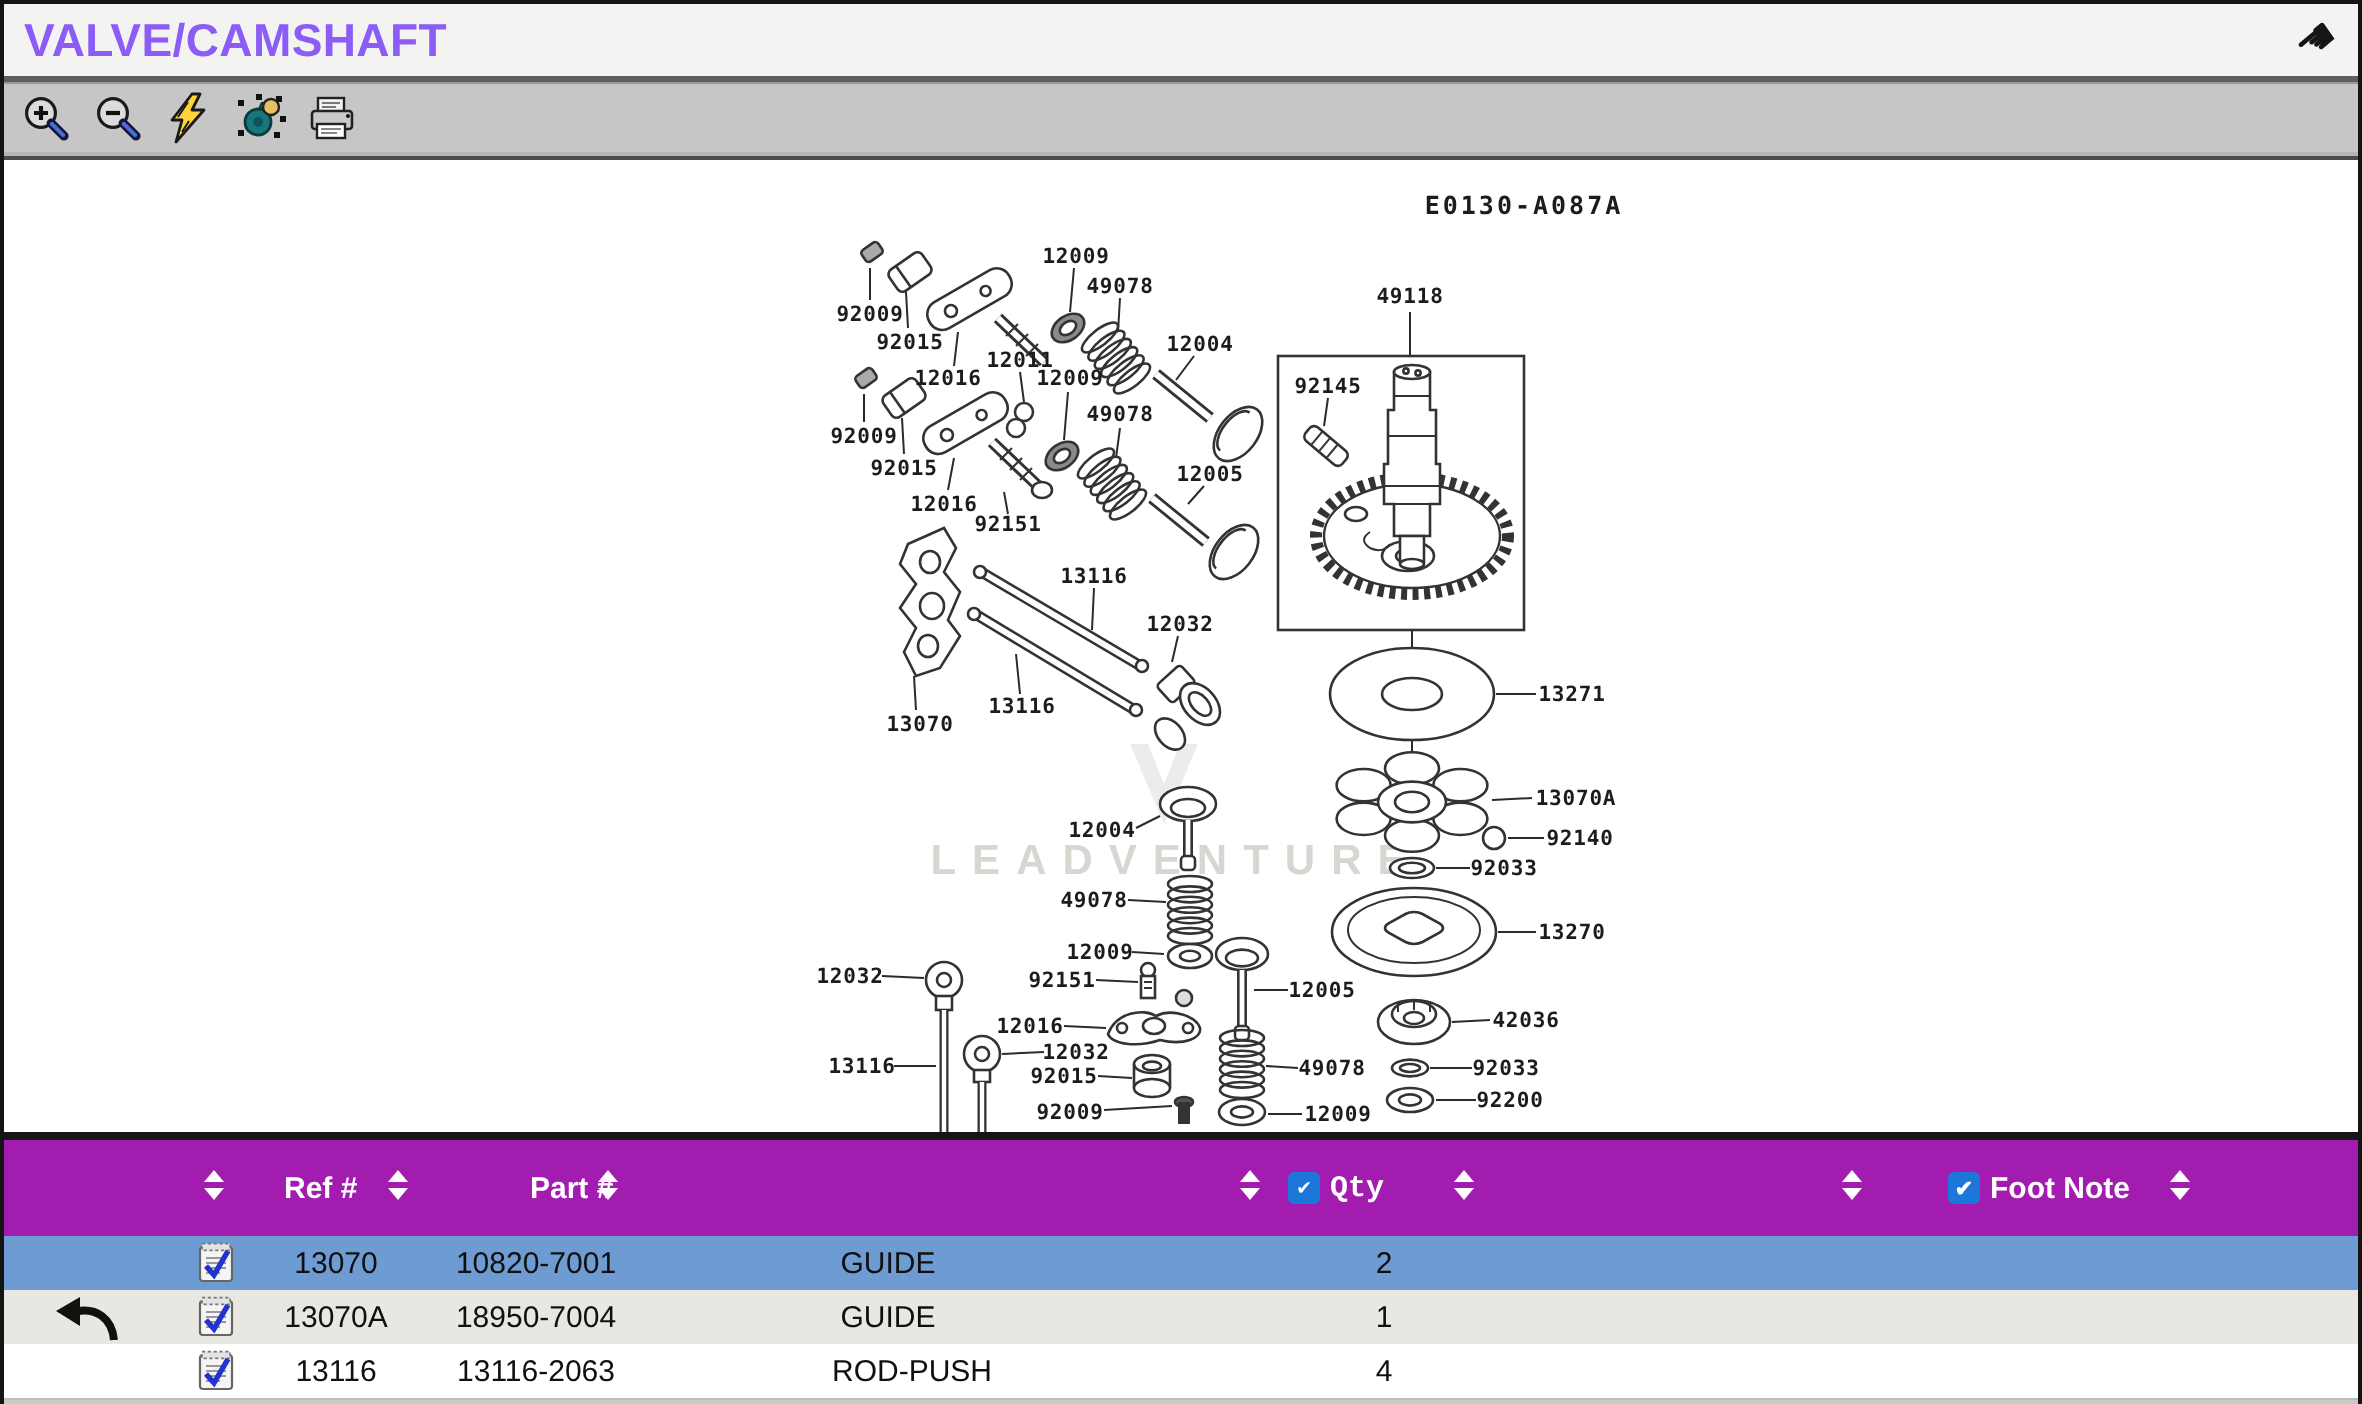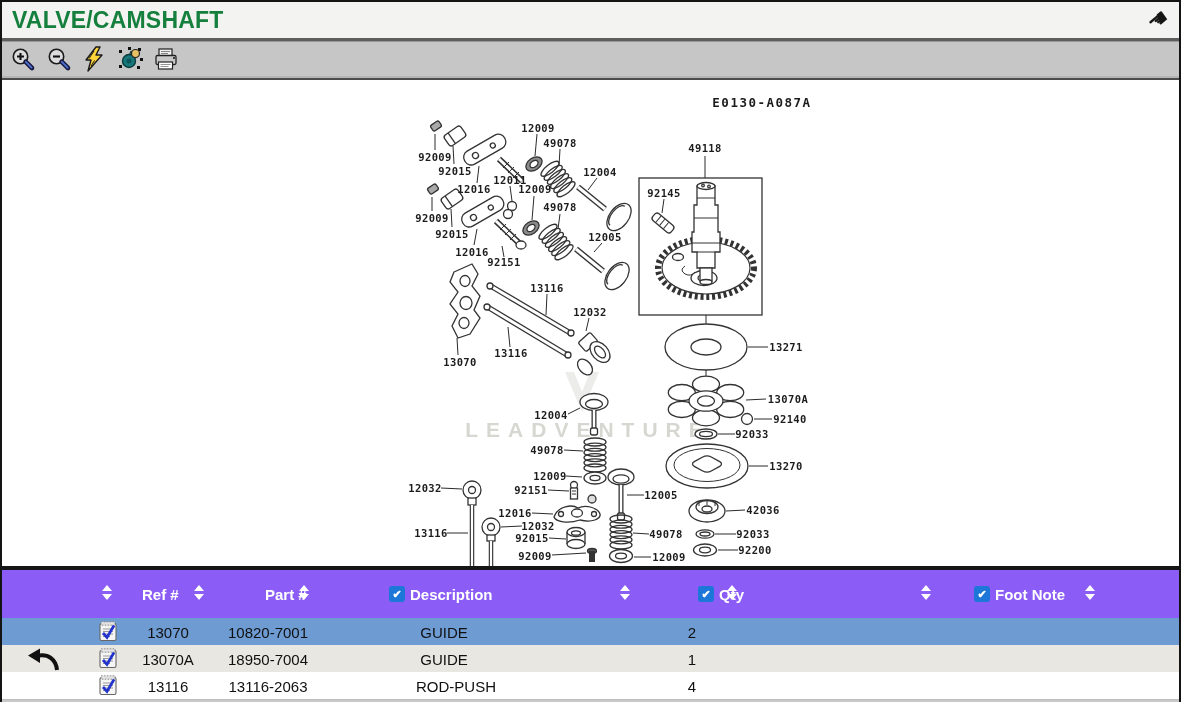--- a/index.html
+++ b/index.html
@@ -3,39 +3,39 @@
 <meta charset="utf-8">
 <style>
   html,body{margin:0;padding:0;background:#fff;}
   body{width:1181px;height:702px;overflow:hidden;font-family:"Liberation Sans",sans-serif;}
   .app{position:relative;width:1181px;height:702px;box-sizing:border-box;
        border-top:2px solid #141414;border-left:2px solid #141414;border-right:2px solid #141414;background:#fff;}
 
   
   .titlebar{height:36px;background:#f3f3f1;border-bottom:3px solid #5e5e5e;
             display:flex;align-items:center;justify-content:space-between;padding:0 8px 0 10px;}
-  .titlebar h1{margin:0;font-size:23px;font-weight:bold;color:#15803d;letter-spacing:.2px;}
+  .titlebar h1{margin:0;font-size:23px;font-weight:bold;color:#8b5cf6;letter-spacing:.2px;}
   .hand{font-size:23px;color:#151515;transform:rotate(-40deg);line-height:1;cursor:pointer;margin-right:2px;}
 
   
   .toolbar{height:37px;background:#c6c6c6;border-bottom:2px solid #4c4c4c;
            box-shadow:inset 0 1px 0 #989898, inset 0 -2px 0 #b5b5b5;
            display:flex;align-items:center;gap:9px;padding-left:7px;}
   .tool{width:27px;height:27px;border:none;background:transparent;padding:0;cursor:pointer;display:flex;align-items:center;justify-content:center;}
 
   
   .diagram{position:relative;height:486px;background:#ffffff;}
   .diagram svg{position:absolute;left:0;top:0;}
   .plabel{font:bold 10.5px "DejaVu Sans Mono",monospace;fill:#1c1c1c;text-anchor:middle;letter-spacing:.4px;cursor:pointer;}
   .pcode{font:bold 12.5px "DejaVu Sans Mono",monospace;fill:#1c1c1c;text-anchor:middle;letter-spacing:1.5px;}
   .wmark{font:600 21px "Liberation Sans",sans-serif;fill:#d7d7d2;text-anchor:middle;letter-spacing:8px;}
 
   
   .ptable{border-top:4px solid #161616;}
-  .thead{height:48px;background:#8b5cf6;position:relative;}
+  .thead{height:48px;background:#a21caf;position:relative;}
   .hcol{position:absolute;top:0;height:48px;display:flex;align-items:center;gap:5px;}
   .hlabel{color:#ffffff;font-weight:bold;font-size:15px;white-space:nowrap;}
   .cb{width:16px;height:16px;background:#1c77d9;border-radius:3px;display:flex;align-items:center;justify-content:center;cursor:pointer;flex:0 0 auto;}
   .cb::after{content:"\2714";color:#fff;font-size:11px;font-weight:bold;}
   .sort{position:absolute;top:15px;display:flex;flex-direction:column;gap:3px;align-items:center;cursor:pointer;}
   .sort .up{width:0;height:0;border-left:5px solid transparent;border-right:5px solid transparent;border-bottom:6px solid #fff;}
   .sort .dn{width:0;height:0;border-left:5px solid transparent;border-right:5px solid transparent;border-top:6px solid #fff;}
   .trow{height:27px;position:relative;background:#ffffff;font-size:15px;color:#101010;cursor:pointer;}
   .trow.alt{background:#e9e7e2;}
   .trow.selected{background:#6d9bd2;}
@@ -375,29 +375,25 @@
           <span class="up"></span>
           <span class="dn"></span>
         </div>
         <div class="hcol" style="left: 235px; margin-left: 28px;">
           <span class="hlabel">Part #</span>
         </div>
         <div class="sort" style="left: 297px;">
           <span class="up"></span>
           <span class="dn"></span>
         </div>
-        <div class="hcol" style="left: 387px;">
-          <span class="cb"></span>
-          <span class="hlabel">Description</span>
-        </div>
         <div class="sort" style="left: 618px;">
           <span class="up"></span>
           <span class="dn"></span>
         </div>
-        <div class="hcol" style="left: 696px;">
+        <div class="hcol" style="left: 642px; font-family: Liberation Mono, monospace;">
           <span class="cb"></span>
           <span class="hlabel">Qty</span>
         </div>
         <div class="sort" style="left: 725px;">
           <span class="up"></span>
           <span class="dn"></span>
         </div>
         <div class="hcol" style="left: 781px; margin-top: 42px;">
           <span class="cb"></span>
           <span class="hlabel">Context Note</span>

